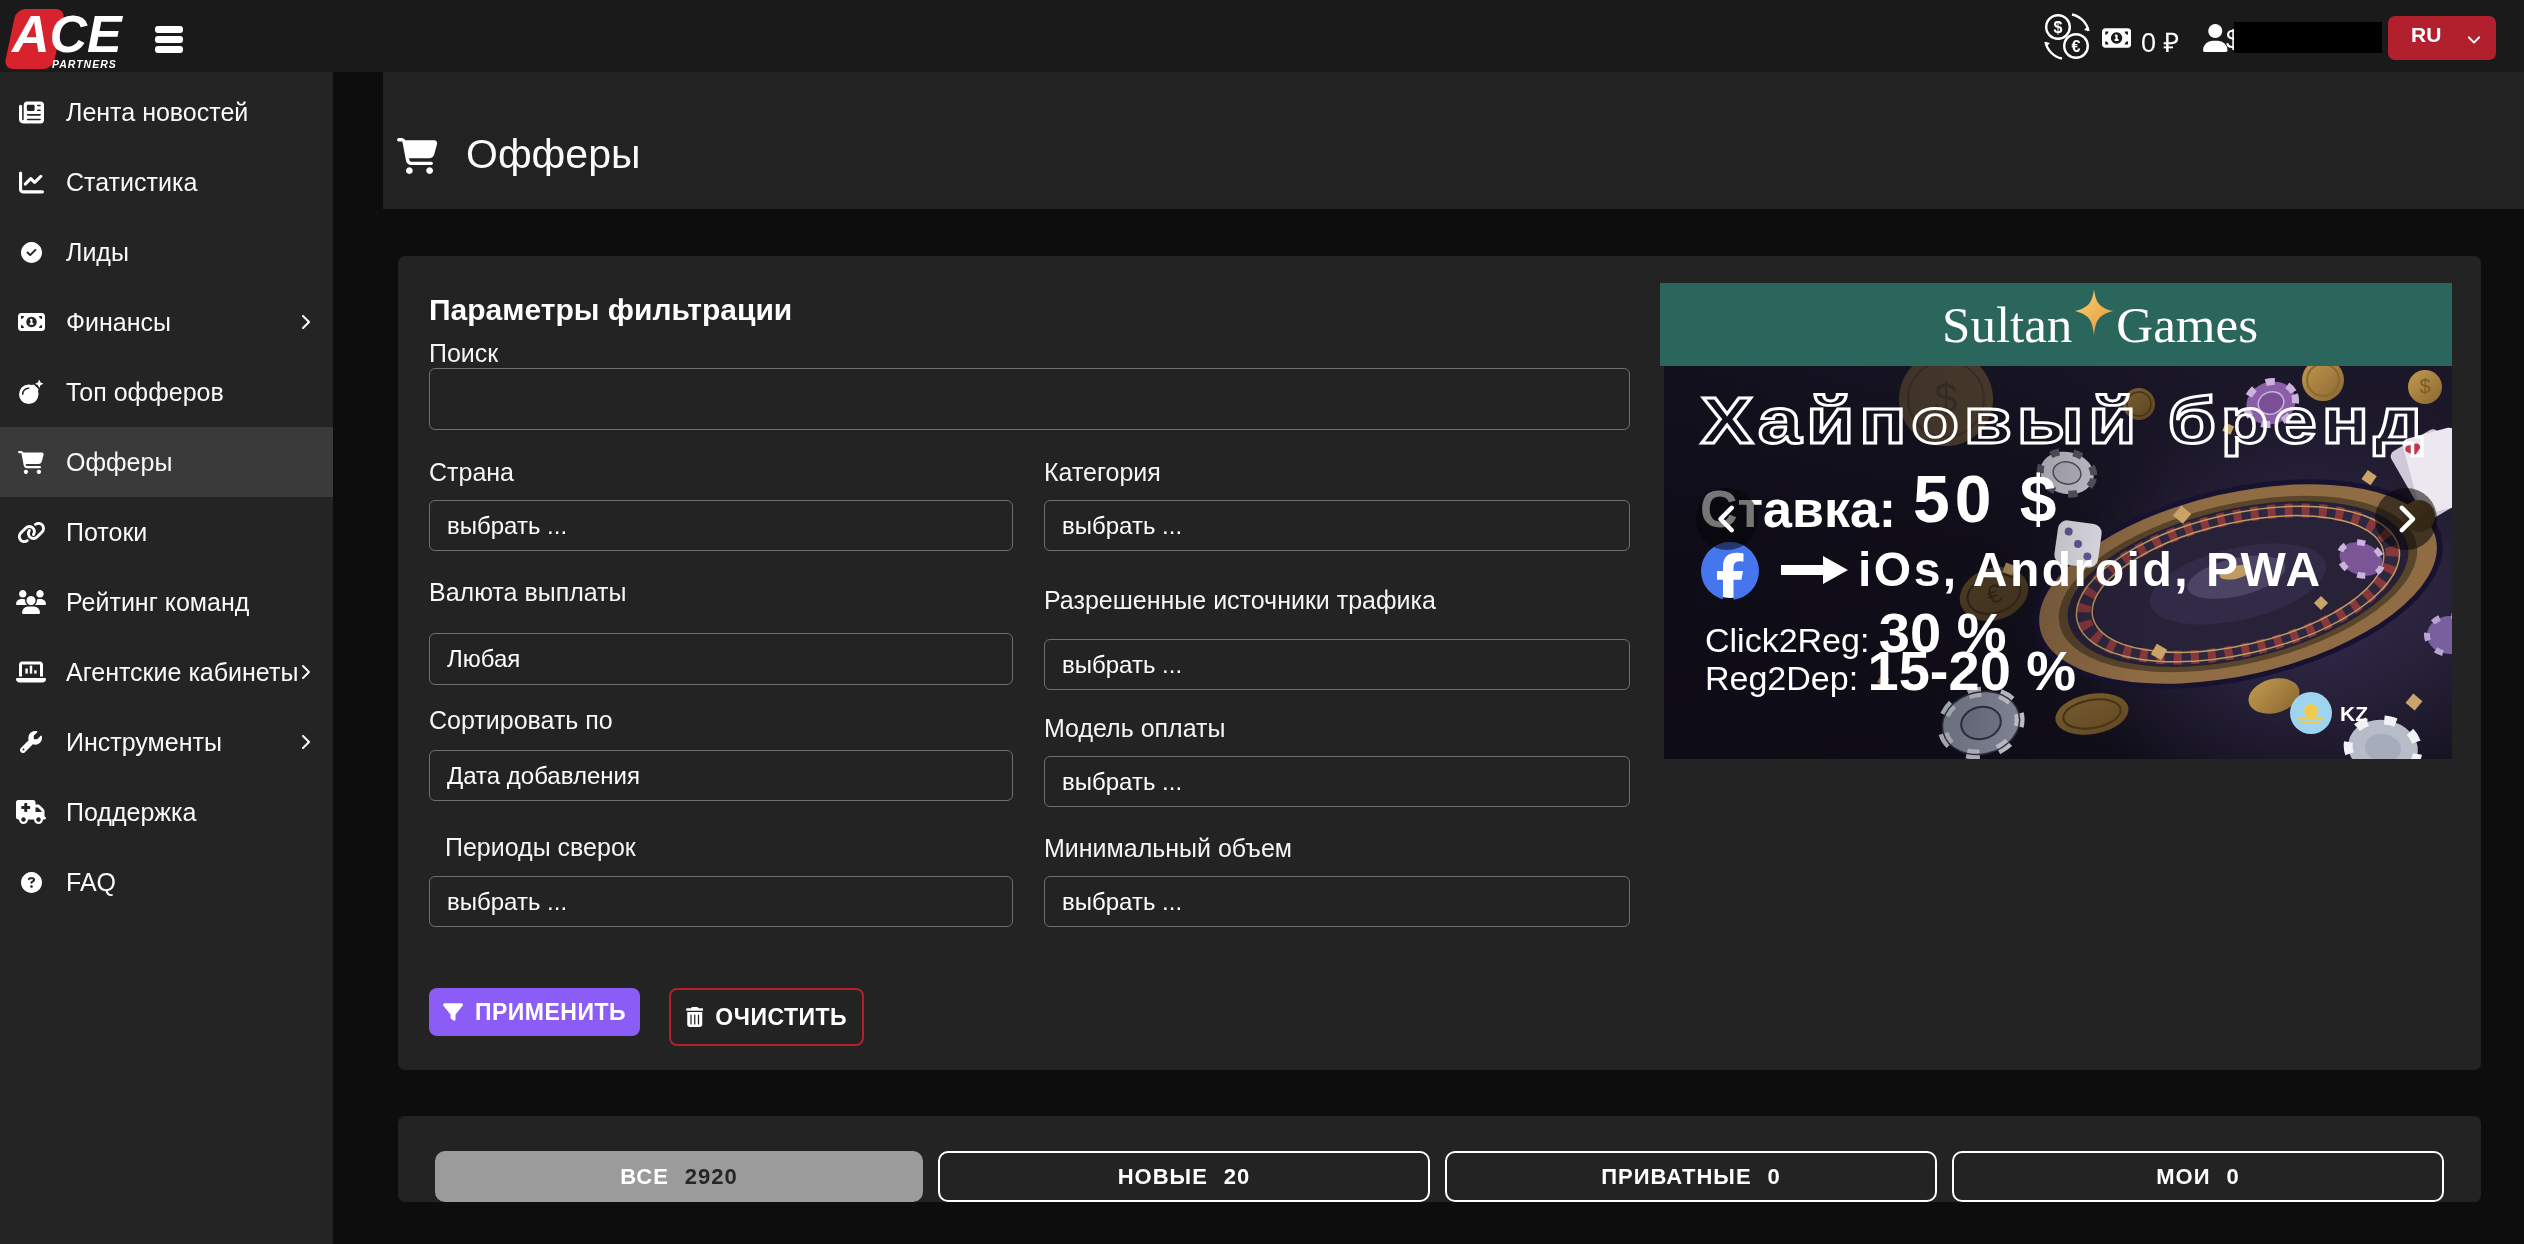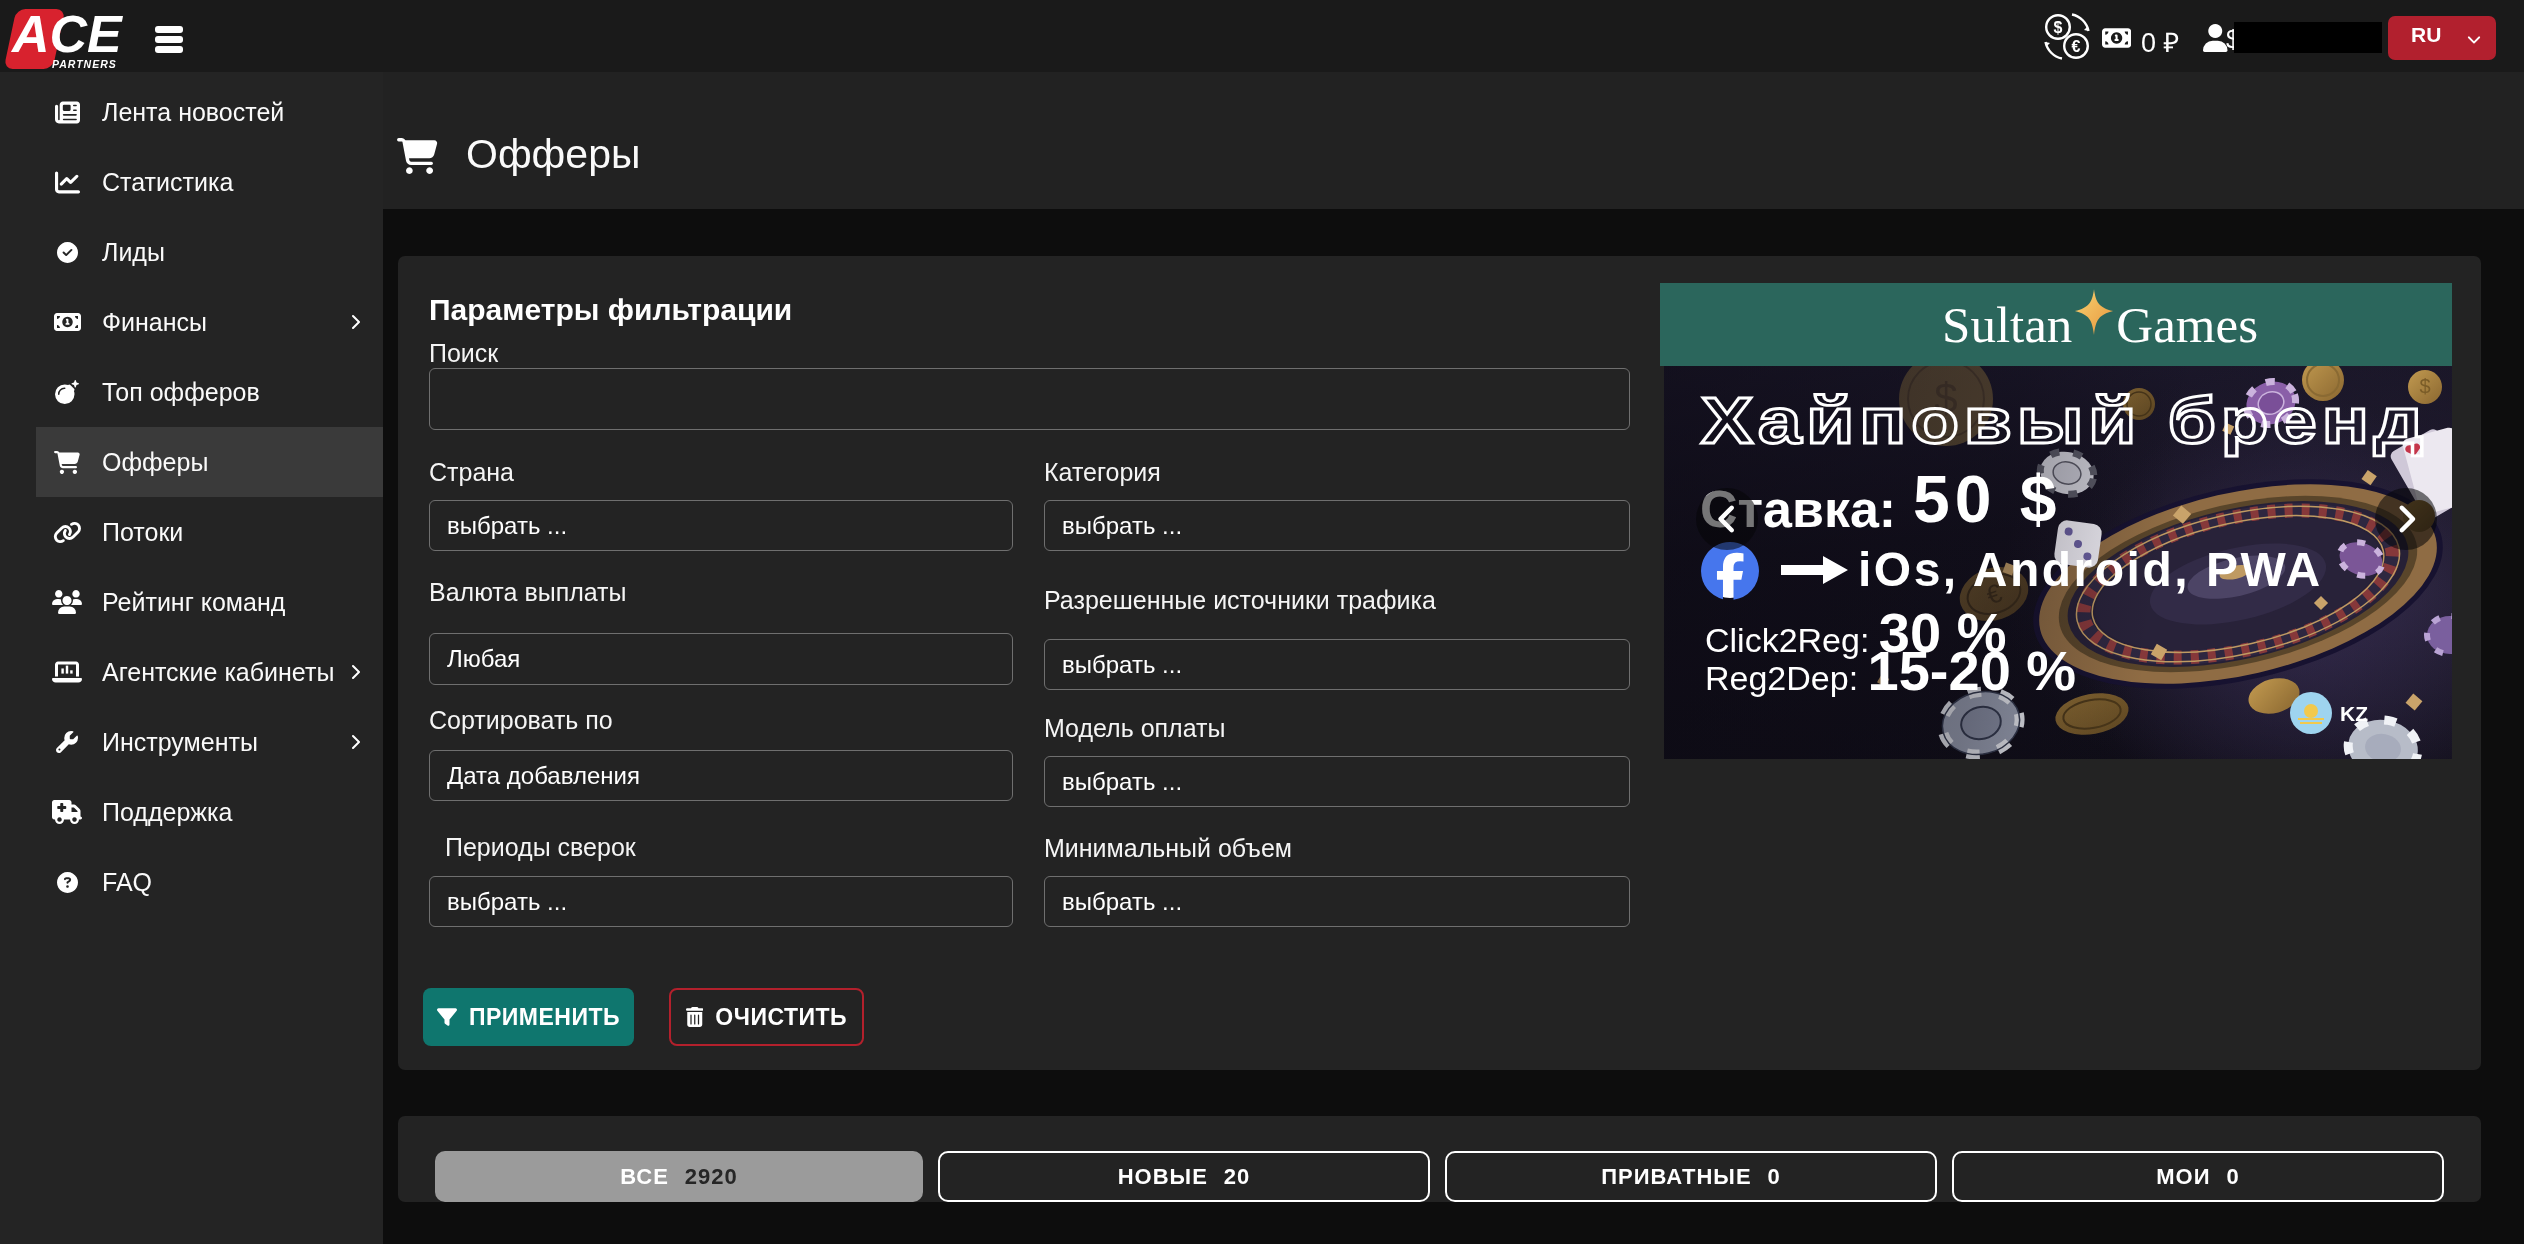--- a/index.html
+++ b/index.html
@@ -1,16 +1,16 @@
 <!DOCTYPE html>
 <html><head><meta charset="utf-8"><style>
 *{margin:0;padding:0;box-sizing:border-box;font-family:"Liberation Sans",sans-serif;}
 html,body{width:2524px;height:1244px;overflow:hidden;background:#0d0d0d;}
 #topbar{position:absolute;left:0;top:0;width:2524px;height:72px;background:#1a1a1a;}
-#sidebar{position:absolute;left:0;top:72px;width:383px;height:1172px;background:#242424;padding-top:5px;padding-left:36px;}
+#sidebar{position:absolute;left:0;top:72px;width:333px;height:1172px;background:#242424;padding-top:5px;}
 .mi{height:70px;display:flex;align-items:center;position:relative;color:#fafafa;}
 .mi.active{background:#3a3a3a;}
 .mic{position:absolute;left:12px;width:38px;display:flex;justify-content:center;}
 .ml{position:absolute;left:66px;font-size:25px;}
 .chev{position:absolute;right:23px;}
 #phead{position:absolute;left:383px;top:72px;width:2141px;height:137px;background:#222222;}
 #content{position:absolute;left:383px;top:209px;width:2141px;height:1035px;background:#0d0d0d;}
 .card{position:absolute;background:#232323;border-radius:7px;}
 #card1{left:15px;top:47px;width:2083px;height:814px;}
 #card2{left:15px;top:907px;width:2083px;height:86px;}
@@ -195,21 +195,21 @@
       <div class="lbl" style="left:646px;top:330px;">Разрешенные источники трафика</div>
       <div class="inp" style="left:646px;top:383px;width:586px;height:51px;">выбрать ...</div>
       <div class="lbl" style="left:31px;top:450px;">Сортировать по</div>
       <div class="inp" style="left:31px;top:494px;width:584px;height:51px;">Дата добавления</div>
       <div class="lbl" style="left:646px;top:458px;">Модель оплаты</div>
       <div class="inp" style="left:646px;top:500px;width:586px;height:51px;">выбрать ...</div>
       <div class="lbl" style="left:31px;top:577px;margin-left:16px;">Периоды сверок</div>
       <div class="inp" style="left:31px;top:620px;width:584px;height:51px;">выбрать ...</div>
       <div class="lbl" style="left:646px;top:578px;">Минимальный объем</div>
       <div class="inp" style="left:646px;top:620px;width:586px;height:51px;">выбрать ...</div>
-      <div class="btn" style="left:25px;top:732px;width:211px;height:58px;background:#0f766e;"><svg class="" style="" width="20.0" height="20" viewBox="0 0 512 512">
+      <div class="btn" style="left:31px;top:732px;width:211px;height:48px;background:#8b5cf6;"><svg class="" style="" width="20.0" height="20" viewBox="0 0 512 512">
           <path fill="#fff" d="M4 55Q15 33 40 32H472Q497 33 508 55Q518 78 503 97L320 321V448Q319 467 302 477Q285 485 269 474L205 426Q192 416 192 400V321L9 97Q-6 78 4 55Z"></path>
         </svg>ПРИМЕНИТЬ</div>
       <div class="btn" style="left:271px;top:732px;width:195px;height:58px;border:2px solid #b3202c;"><svg class="" style="" width="17.5" height="20" viewBox="0 0 448 512">
           <path fill="#fff" d="M135 18Q144 1 164 0H284Q304 1 313 18L320 32H416Q430 32 439 41Q448 50 448 64Q448 78 439 87Q430 96 416 96H32Q18 96 9 87Q0 78 0 64Q0 50 9 41Q18 32 32 32H128L135 18ZM32 128H416H32H416V448Q415 475 397 493Q379 511 352 512H96Q69 511 51 493Q33 475 32 448V128ZM128 192Q113 193 112 208V432Q113 447 128 448Q143 447 144 432V208Q143 193 128 192ZM224 192Q209 193 208 208V432Q209 447 224 448Q239 447 240 432V208Q239 193 224 192ZM320 192Q305 193 304 208V432Q305 447 320 448Q335 447 336 432V208Q335 193 320 192Z"></path>
         </svg>ОЧИСТИТЬ</div>
       <div id="banner">
 <div id="bteal">
           <div class="sg">Sultan<svg width="42" height="48" viewBox="0 0 44 50" style="margin:0 1px 24px 1px;">
 <path d="M22 0 C24 14 27 19 42 23 C27 27 24 32 22 48 C20 32 17 27 2 23 C17 19 20 14 22 0 Z" fill="url(#gst)"></path>
 <defs>

